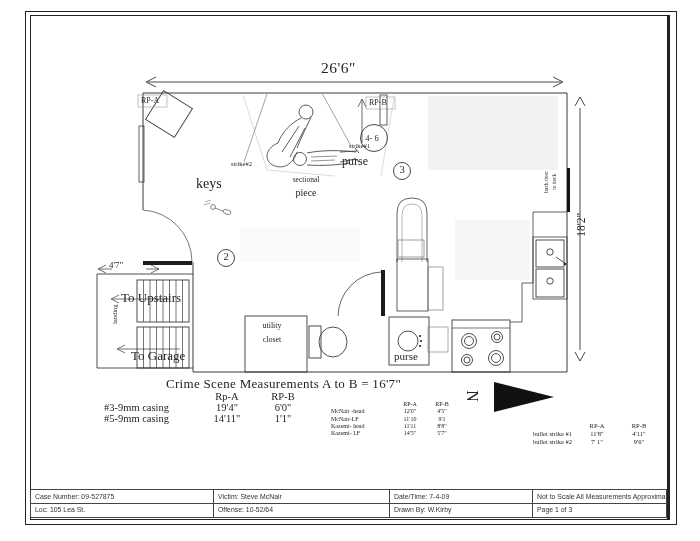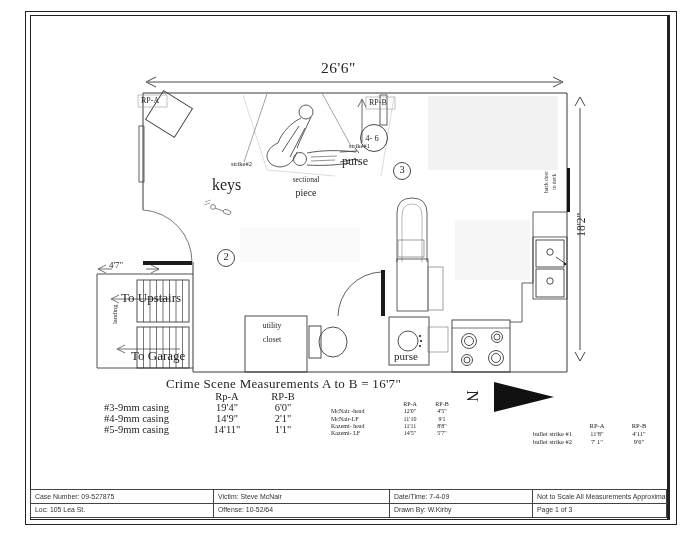--- a/index.html
+++ b/index.html
@@ -206,21 +206,21 @@
 <div class="lbl ctr rot-ccw" style="left:562px;top:219px;width:40px;font-size:11.5px;">18'2"</div>
 <div class="lbl" style="left:109px;top:261px;font-size:9px;">4'7"</div>
 
 <div class="lbl" style="left:141px;top:97px;font-size:8px;">RP-A</div>
 <div class="lbl" style="left:369px;top:99px;font-size:8px;">RP-B</div>
 
 <div class="lbl" style="left:231px;top:161px;font-size:6.5px;">strike#2</div>
 <div class="lbl" style="left:349px;top:143px;font-size:6.5px;">strike#1</div>
 <div class="lbl" style="left:342px;top:155px;font-size:12px;">purse</div>
 <div class="lbl" style="left:394px;top:351px;font-size:11px;">purse</div>
-<div class="lbl" style="left:212px;top:177px;font-size:16px;">keys</div>
+<div class="lbl" style="left:196px;top:177px;font-size:14px;">keys</div>
 <div class="lbl ctr" style="left:283px;top:176px;width:46px;font-size:7.5px;">sectional</div>
 <div class="lbl ctr" style="left:283px;top:188px;width:46px;font-size:10px;">piece</div>
 
 <div class="lbl ctr" style="left:252px;top:322px;width:40px;font-size:8px;">utility</div>
 <div class="lbl ctr" style="left:252px;top:336px;width:40px;font-size:8px;">closet</div>
 <div class="lbl ctr" style="left:121px;top:291px;width:52px;font-size:13px;">To Upstairs</div>
 <div class="lbl ctr rot-ccw" style="left:93px;top:311px;width:44px;font-size:6.5px;">landing</div>
 <div class="lbl ctr" style="left:131px;top:349px;width:50px;font-size:13px;">To Garage</div>
 <div class="lbl ctr rot-ccw" style="left:524px;top:179px;width:46px;font-size:5.5px;">back door</div>
 <div class="lbl ctr rot-ccw" style="left:535px;top:179px;width:40px;font-size:5.5px;">to deck</div>
@@ -236,25 +236,20 @@
 <div class="mtable casings">
   <div class="mrow">
     <span class="c0"></span>
     <span class="c1">Rp-A</span>
     <span class="c2">RP-B</span>
   </div>
   <div class="mrow">
     <span class="c0">#3-9mm casing</span>
     <span class="c1">19'4"</span>
     <span class="c2">6'0"</span>
-  </div>
-  <div class="mrow">
-    <span class="c0">#4-9mm casing</span>
-    <span class="c1">14'9"</span>
-    <span class="c2">2'1"</span>
   </div>
   <div class="mrow">
     <span class="c0">#5-9mm casing</span>
     <span class="c1">14'11"</span>
     <span class="c2">1'1"</span>
   </div>
 </div>
 
 <div class="mtable bodies">
   <div class="mrow">

